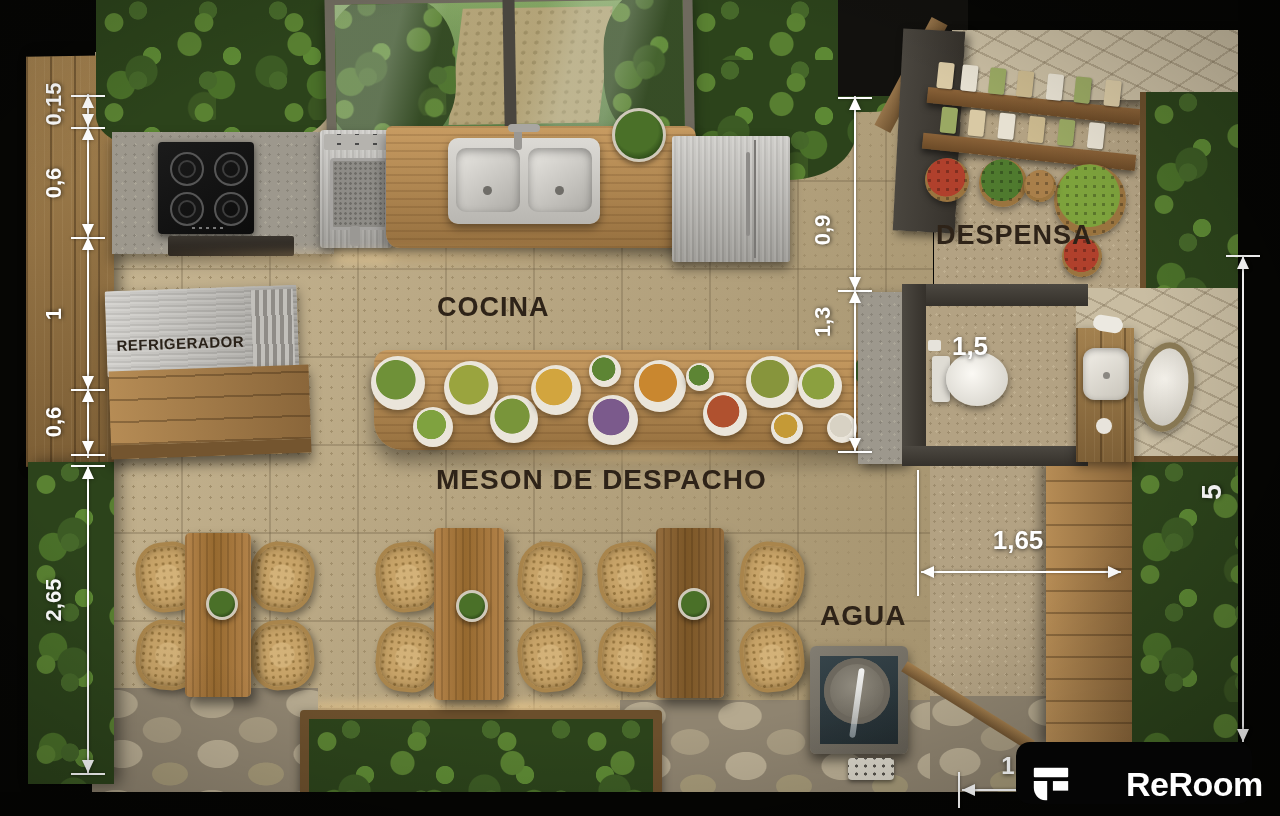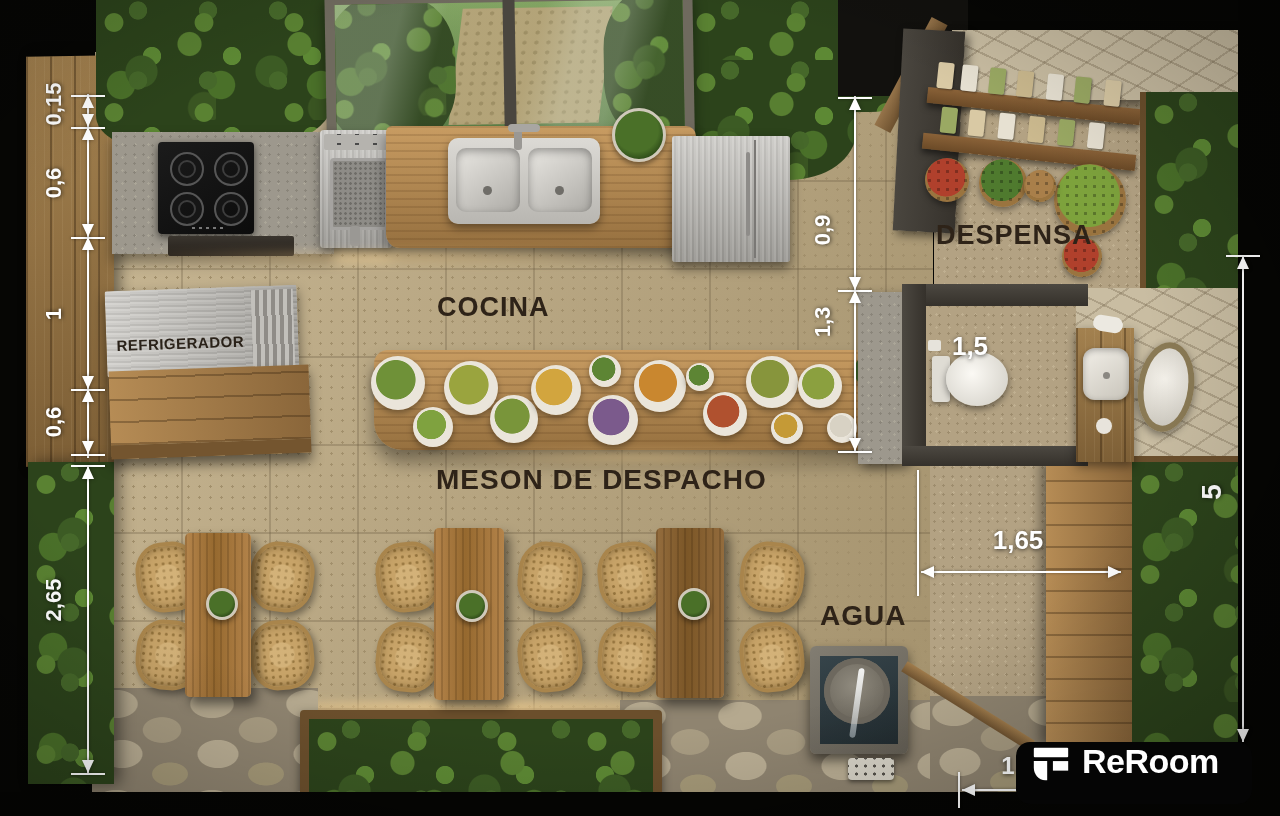--- a/index.html
+++ b/index.html
@@ -328,21 +328,21 @@
     <span class="abs dim" style="left:1212px;top:492px;font-size:28px;">5</span>
 
     <div class="abs tickv" style="left:958px;top:772px;height:36px;"></div>
     <div class="abs dimline" style="left:962px;top:789px;width:58px;height:2px;"></div>
     <div class="abs arr arr-lf" style="left:962px;top:784px;"></div>
     <span class="abs dim h" style="left:1008px;top:766px;font-size:24px;">1</span>
   </div>
 
   <div class="abs" style="left:0;top:0;width:100%;height:100%;z-index:60;pointer-events:none;background:radial-gradient(ellipse at 45% 45%, transparent 58%, rgba(0,0,0,.30));"></div>
 
-  <div class="abs" style="left:1016px;top:742px;width:236px;height:62px;background:#050505;border-radius:14px;z-index:70;display:flex;align-items:flex-start;padding:0 0 0 14px;box-sizing:border-box;">
+  <div class="abs" style="left:1016px;top:742px;width:236px;height:62px;background:#050505;border-radius:14px;z-index:70;display:flex;align-items:flex-end;padding:0 0 0 14px;box-sizing:border-box;gap:44px;">
     <span style="display:inline-block;width:42px;height:42px;margin-right:10px;">
       <svg viewBox="0 0 44 44" width="42" height="42">
         <rect x="4" y="6" width="36" height="10" rx="1" fill="#ffffff"></rect>
         <rect x="24" y="20" width="16" height="10" fill="#ffffff"></rect>
         <path d="M4 20 h14 v20 h-2 c-7 0 -12 -6 -12 -13 z" fill="#ffffff"></path>
       </svg>
     </span>
     <span style="color:#ffffff;font-size:34px;font-weight:700;letter-spacing:-0.5px;">ReRoom</span>
   </div>
 

